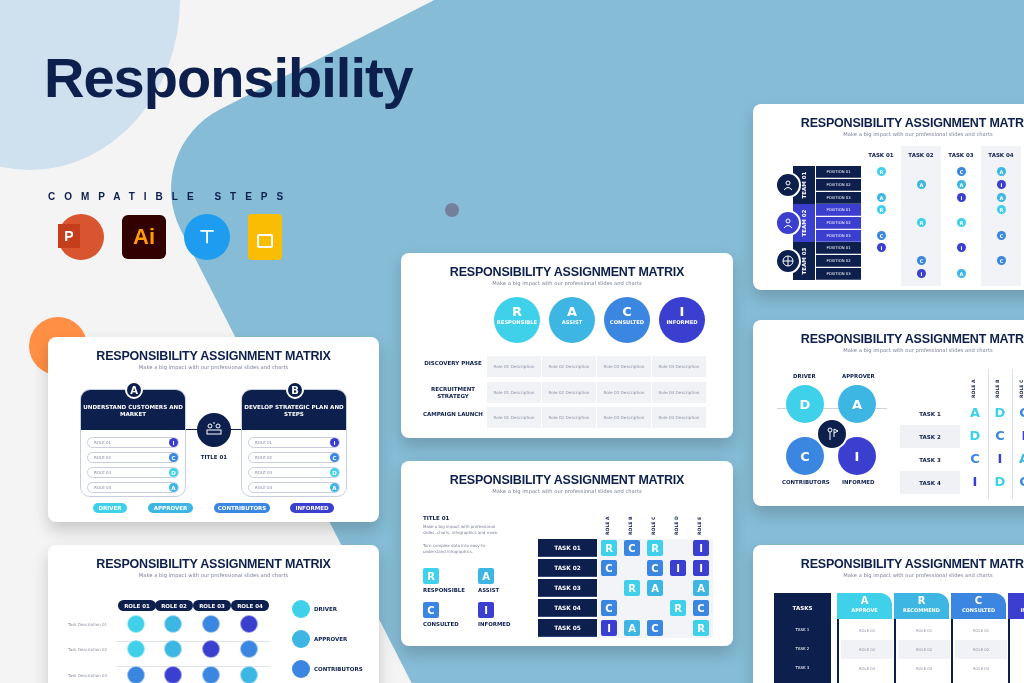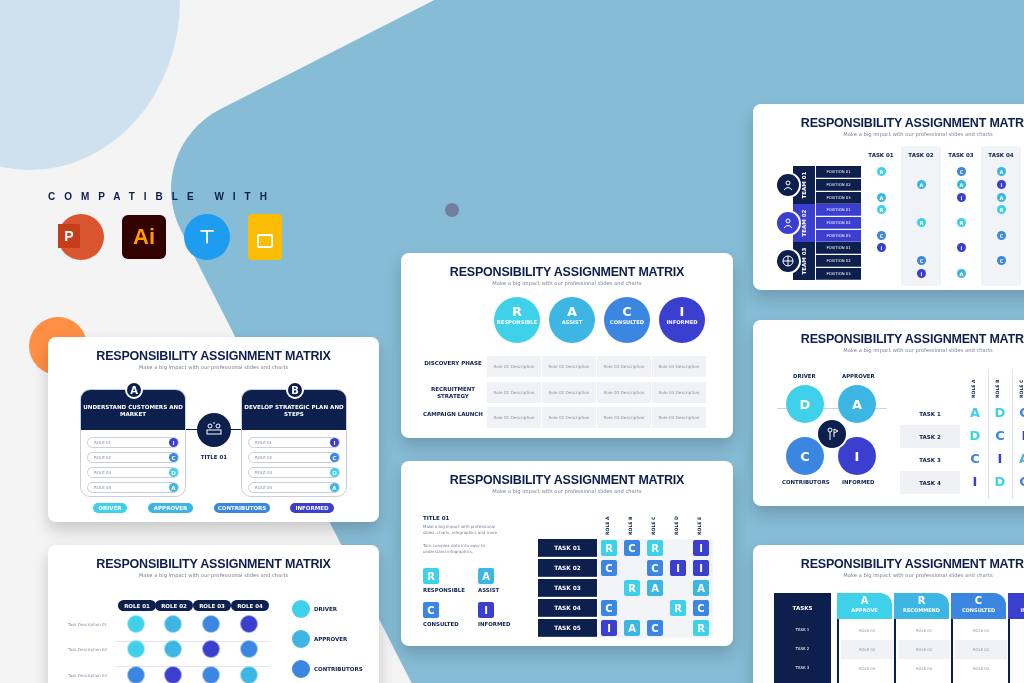--- a/index.html
+++ b/index.html
@@ -88,22 +88,23 @@
 <body>
 
 <div class="abs bgcircle-blue"></div>
 <div class="abs orange-ring"></div>
 
 <div class="abs blue-slab"></div>
 <div class="abs orange-dot"></div>
 <div class="abs grey-dot"></div>
 
 <div class="abs title">
-</div>
-<div class="abs compat">COMPATIBLE WITH</div>
+  <div>Responsibility</div>
+</div>
+<div class="abs compat">COMPATIBLE STEPS</div>
 <div class="abs apps">
   <div class="app app-ppt">
       <span>P</span>
     </div>
   <div class="app app-ai">Ai</div>
   <div class="app app-key">⊤</div>
   <div class="app app-gs">
       <i></i>
     </div>
 </div>

